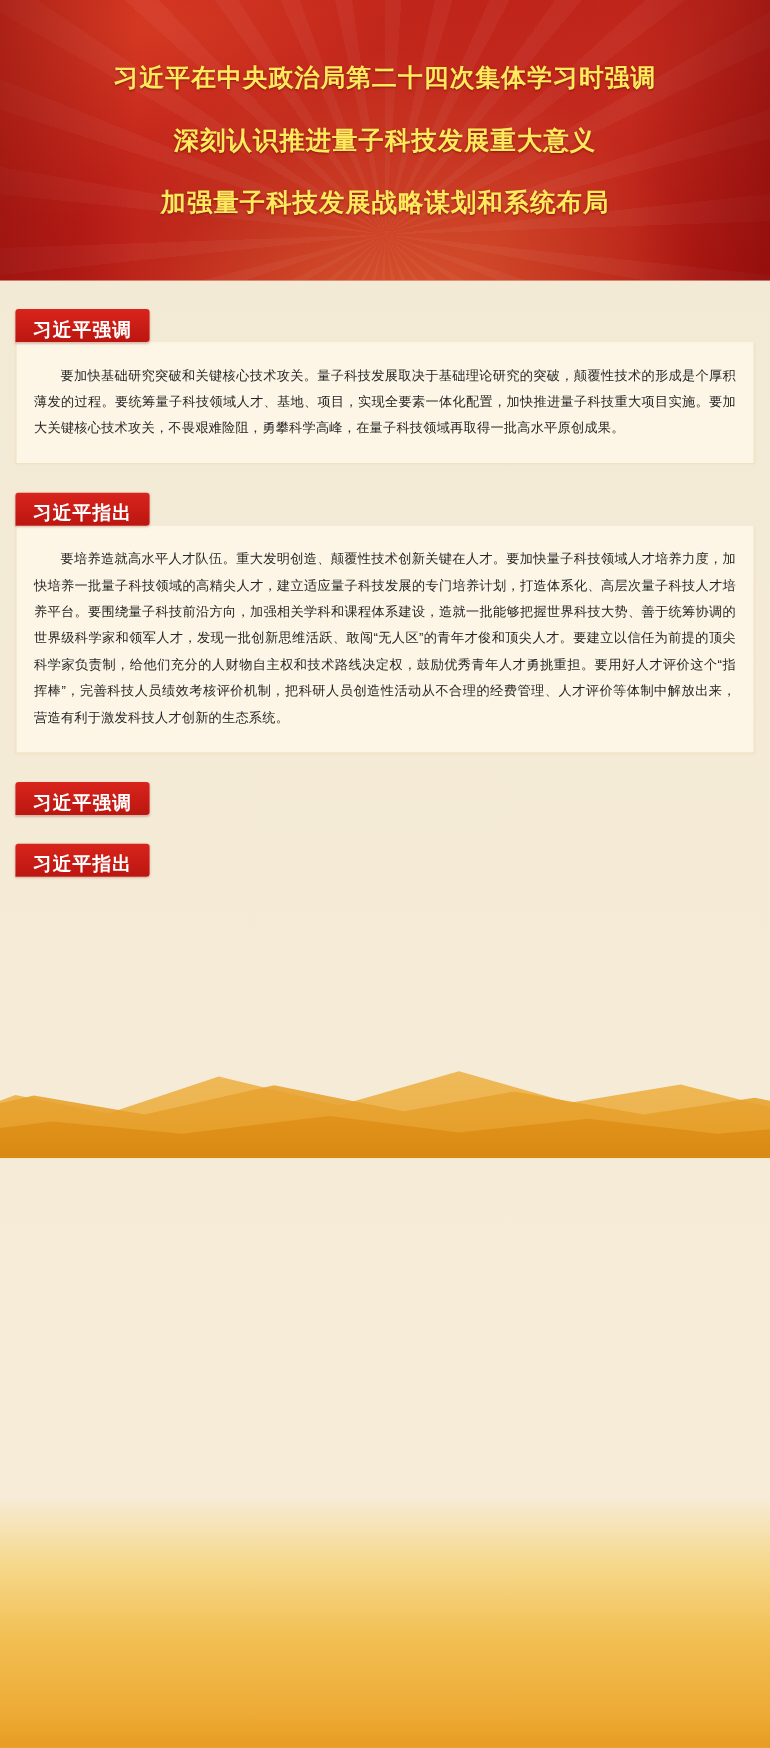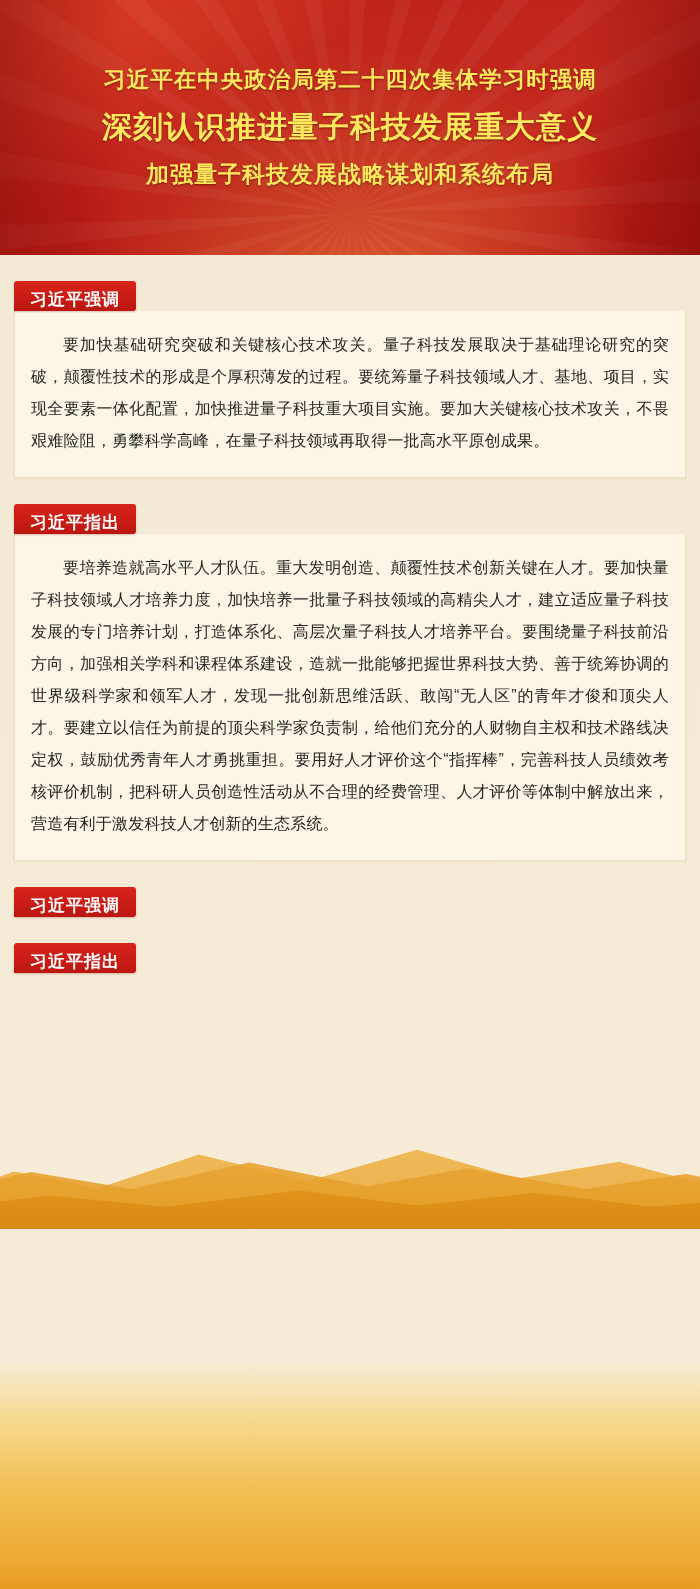--- a/index.html
+++ b/index.html
@@ -60,35 +60,35 @@
       linear-gradient(90deg, rgba(120,8,8,0.45) 0%, rgba(120,8,8,0) 18%, rgba(120,8,8,0) 82%, rgba(120,8,8,0.45) 100%);
   }
   .banner-inner {
     position: relative;
     z-index: 3;
     height: 100%;
     display: flex;
     flex-direction: column;
     align-items: center;
     justify-content: center;
-    gap: 14px;
+    gap: 28px;
     padding: 0 28px;
     box-sizing: border-box;
   }
   .banner-line {
     color: #ffe95c;
     font-size: 23px;
     font-weight: bold;
     letter-spacing: 1px;
     text-align: center;
     text-shadow: 0 1px 2px rgba(90,0,0,0.6);
     line-height: 1.25;
   }
   .banner-line.l1 { font-size: 22.5px; }
-  .banner-line.l2 { font-size: 30px; }
+  .banner-line.l2 { font-size: 23px; }
   .banner-line.l3 { font-size: 23px; }
 
   
   .content {
     position: relative;
     z-index: 3;
     padding: 26px 14px 0 14px;
   }
   .section {
     margin-bottom: 26px;
@@ -110,21 +110,21 @@
     border: 1px solid #f0e0bd;
     border-top: none;
     margin-top: 0;
     padding: 18px 16px 20px 16px;
     box-sizing: border-box;
     box-shadow: 0 1px 2px rgba(180,150,90,0.12);
   }
   .card p {
     margin: 0;
     color: #262626;
-    font-size: 16px;
+    font-size: 12px;
     line-height: 2.0;
     text-align: justify;
     text-indent: 2em;
     letter-spacing: 0.2px;
   }
 
   
   .footer {
     position: relative;
     height: 230px;

